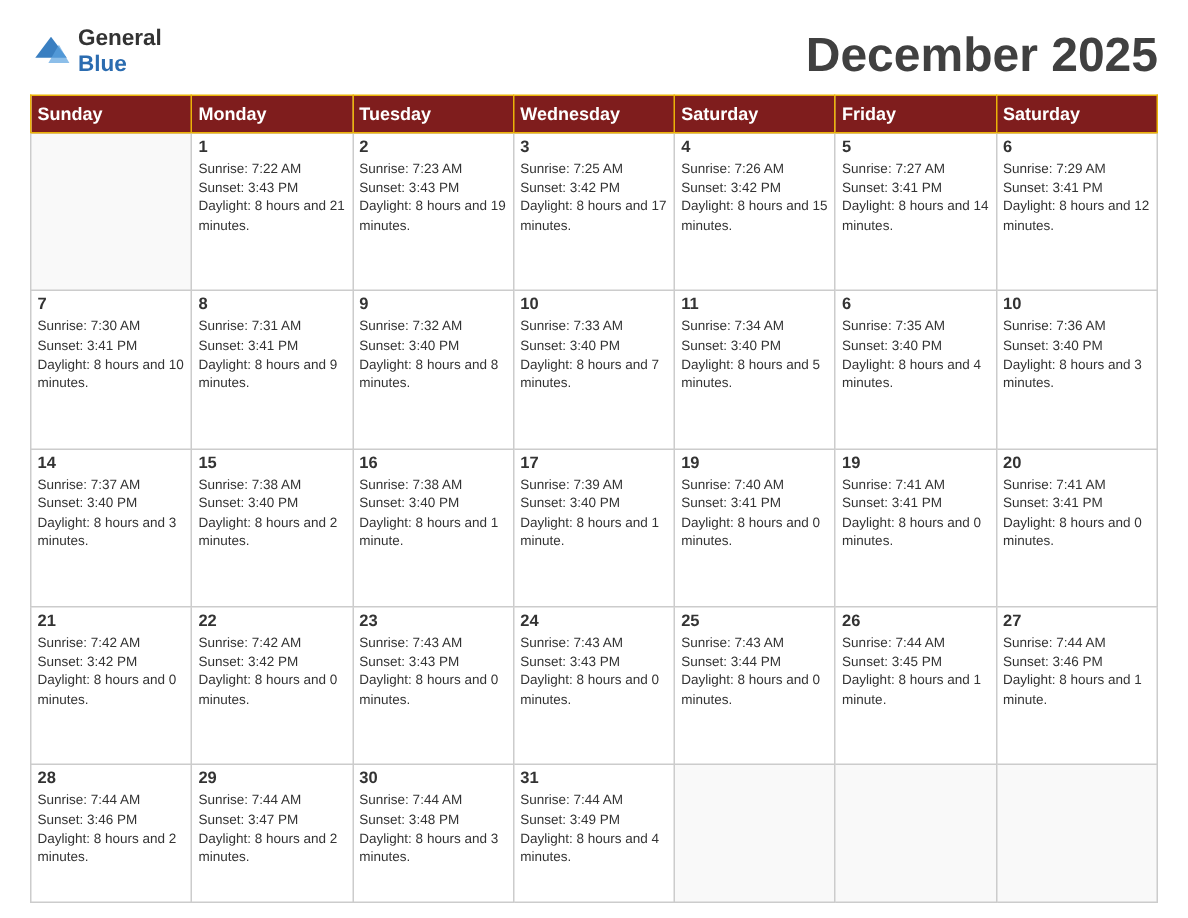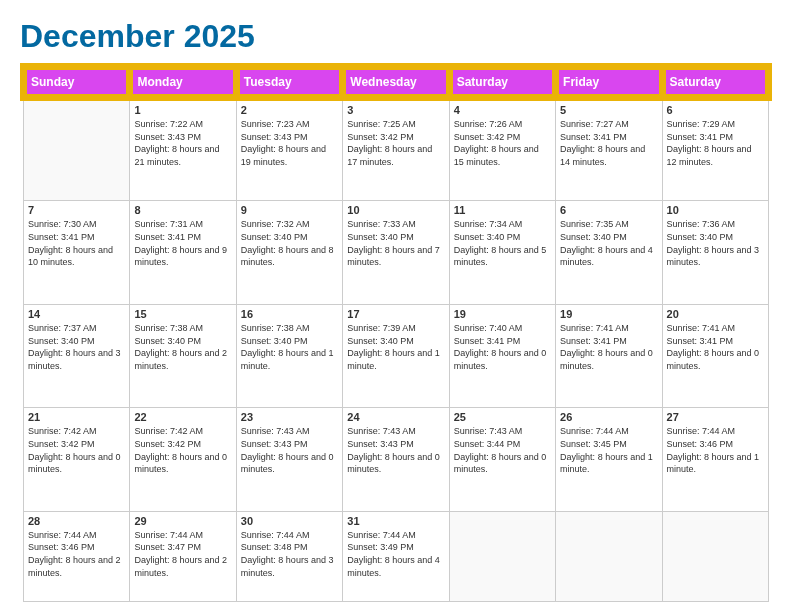--- a/index.html
+++ b/index.html
@@ -46,41 +46,41 @@
     .logo-icon {
       width: 28px;
       height: 28px;
     }
     .title-section {
       text-align: right;
     }
     .month-title {
       font-size: 32px;
       font-weight: bold;
-      color: #0369a1;
+      color: #404040;
     }
     .location {
       font-size: 14px;
       color: #555;
     }
     .calendar {
       flex: 1;
       border: 1px solid #ccc;
       border-collapse: collapse;
       width: 100%;
       table-layout: fixed;
     }
     .calendar th {
-      background: #d946ef;
+      background: #7f1d1d;
       color: #fff;
       font-size: 12px;
       font-weight: bold;
       padding: 5px 4px;
       text-align: left;
-      border: 7px solid #eab308;
+      border: 1px solid #eab308;
     }
     .calendar td {
       border: 1px solid #ccc;
       vertical-align: top;
       padding: 3px 4px;
       font-size: 9.5px;
       color: #333;
       height: 82px;
       background: #fff;
     }
@@ -100,20 +100,30 @@
     }
     .last-row td {
       height: 70px;
     }
   </style>
 </head>
 <body>
 
 <div class="page">
   <div class="header">
+    <div class="logo">
+      <svg class="logo-icon" viewBox="0 0 32 32">
+        <polygon points="16,4 28,20 4,20" fill="#3a7fc1"></polygon>
+        <polygon points="22,10 30,24 14,24" fill="#5ba3e0" opacity="0.7"></polygon>
+      </svg>
+      <div class="logo-text">
+        <span class="logo-general">General</span>
+        <span class="logo-blue">Blue</span>
+      </div>
+    </div>
     <div class="title-section">
       <div class="month-title">December 2025</div>
     </div>
   </div>
 
   <table class="calendar">
     <thead>
       <tr>
       <th>Sunday</th>
           <th>Monday</th>

